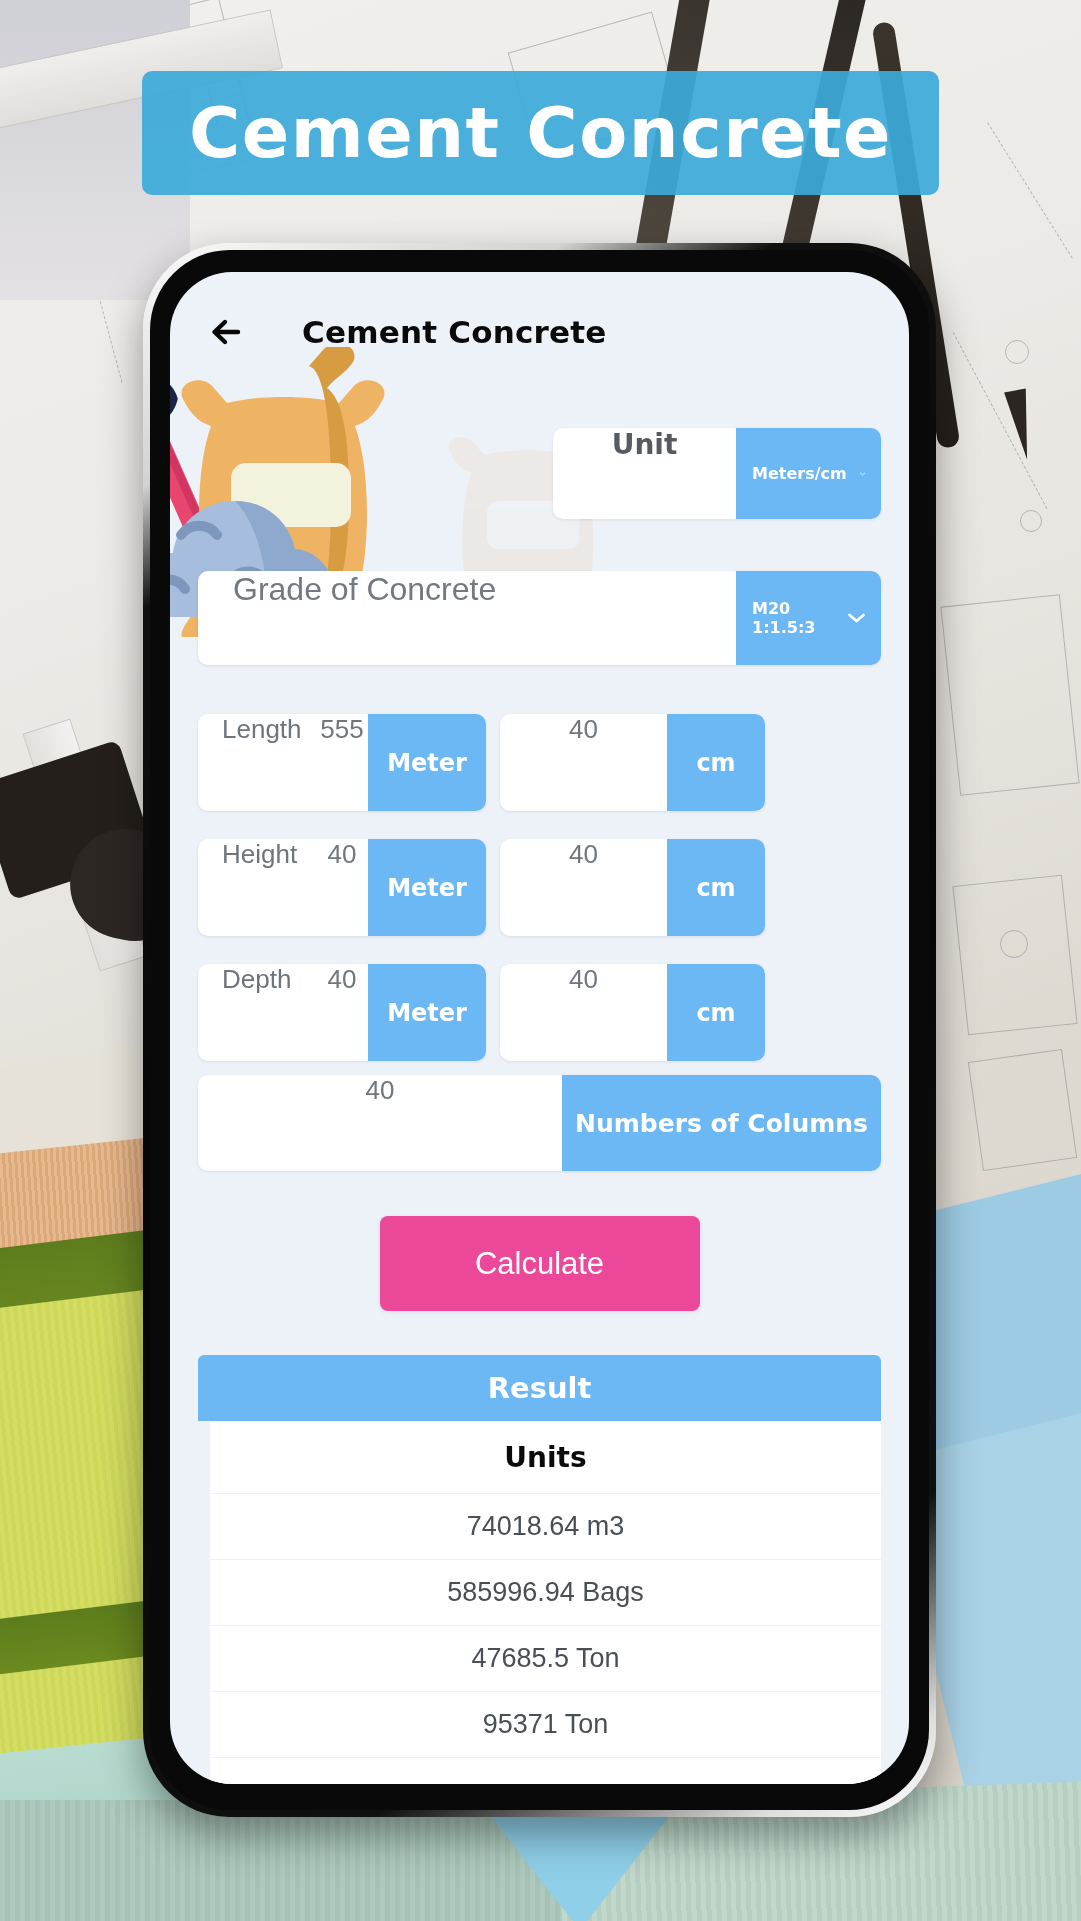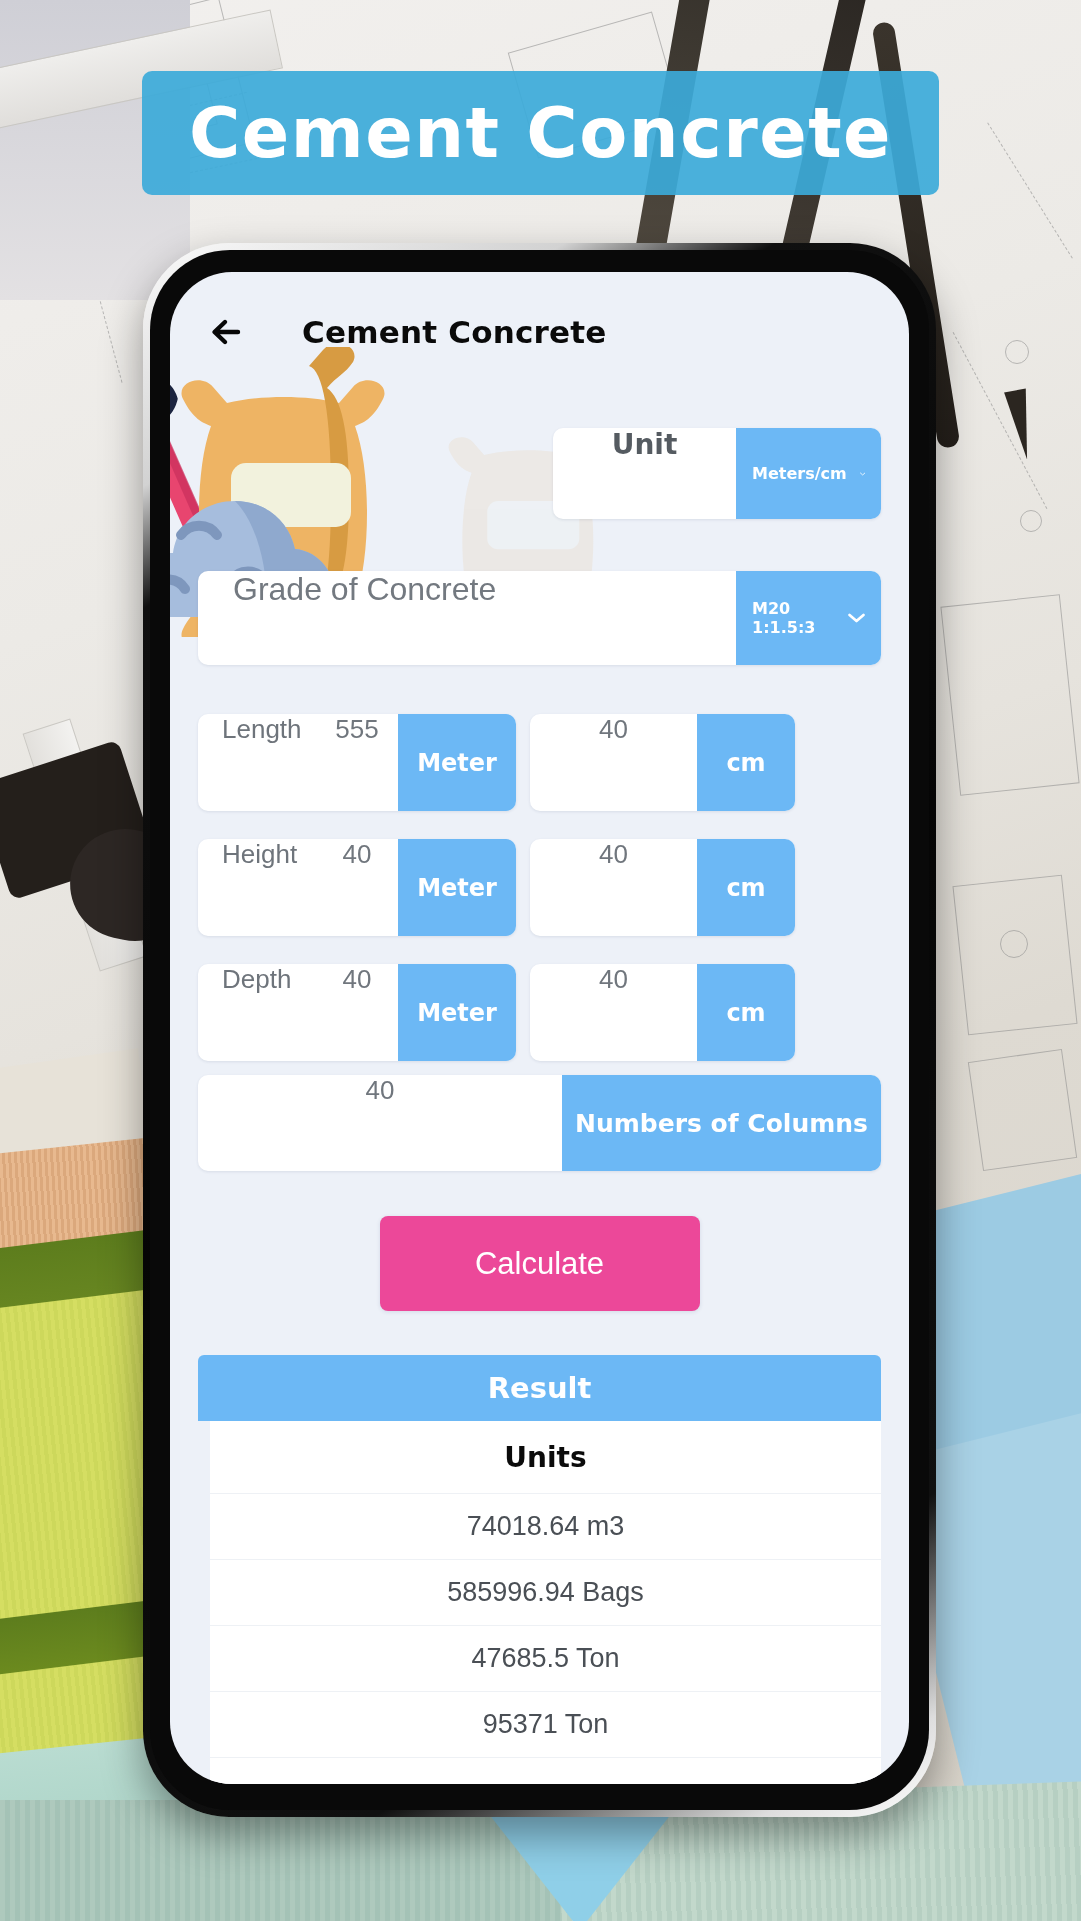--- a/index.html
+++ b/index.html
@@ -215,21 +215,21 @@
   .grade-row{ padding-top:38px; }
   .grade-card{ width:100%; height:94px; }
   .grade-label{
     flex:1; padding-left:35px; font-size:32px; color:#737980;
   }
   .dd.grade-dd{ width:145px; }
 
   
   .dims{ padding-top:35px; }
   .dim-row{ display:flex; gap:14px; margin-bottom:14px; }
-  .dim-left{ width:318px; height:97px; }
+  .dim-left{ width:288px; height:97px; }
   .dim-right{ width:265px; height:97px; }
   .dim-name{
     width:118px; padding-left:24px; font-size:26px; color:#6e747b;
   }
   .dim-val{
     flex:1; text-align:center; font-size:26px; color:#70767d;
   }
   .dim-unit{
     width:118px; height:100%; background:#6cb8f5; color:#fff;
     display:flex; align-items:center; justify-content:center;

